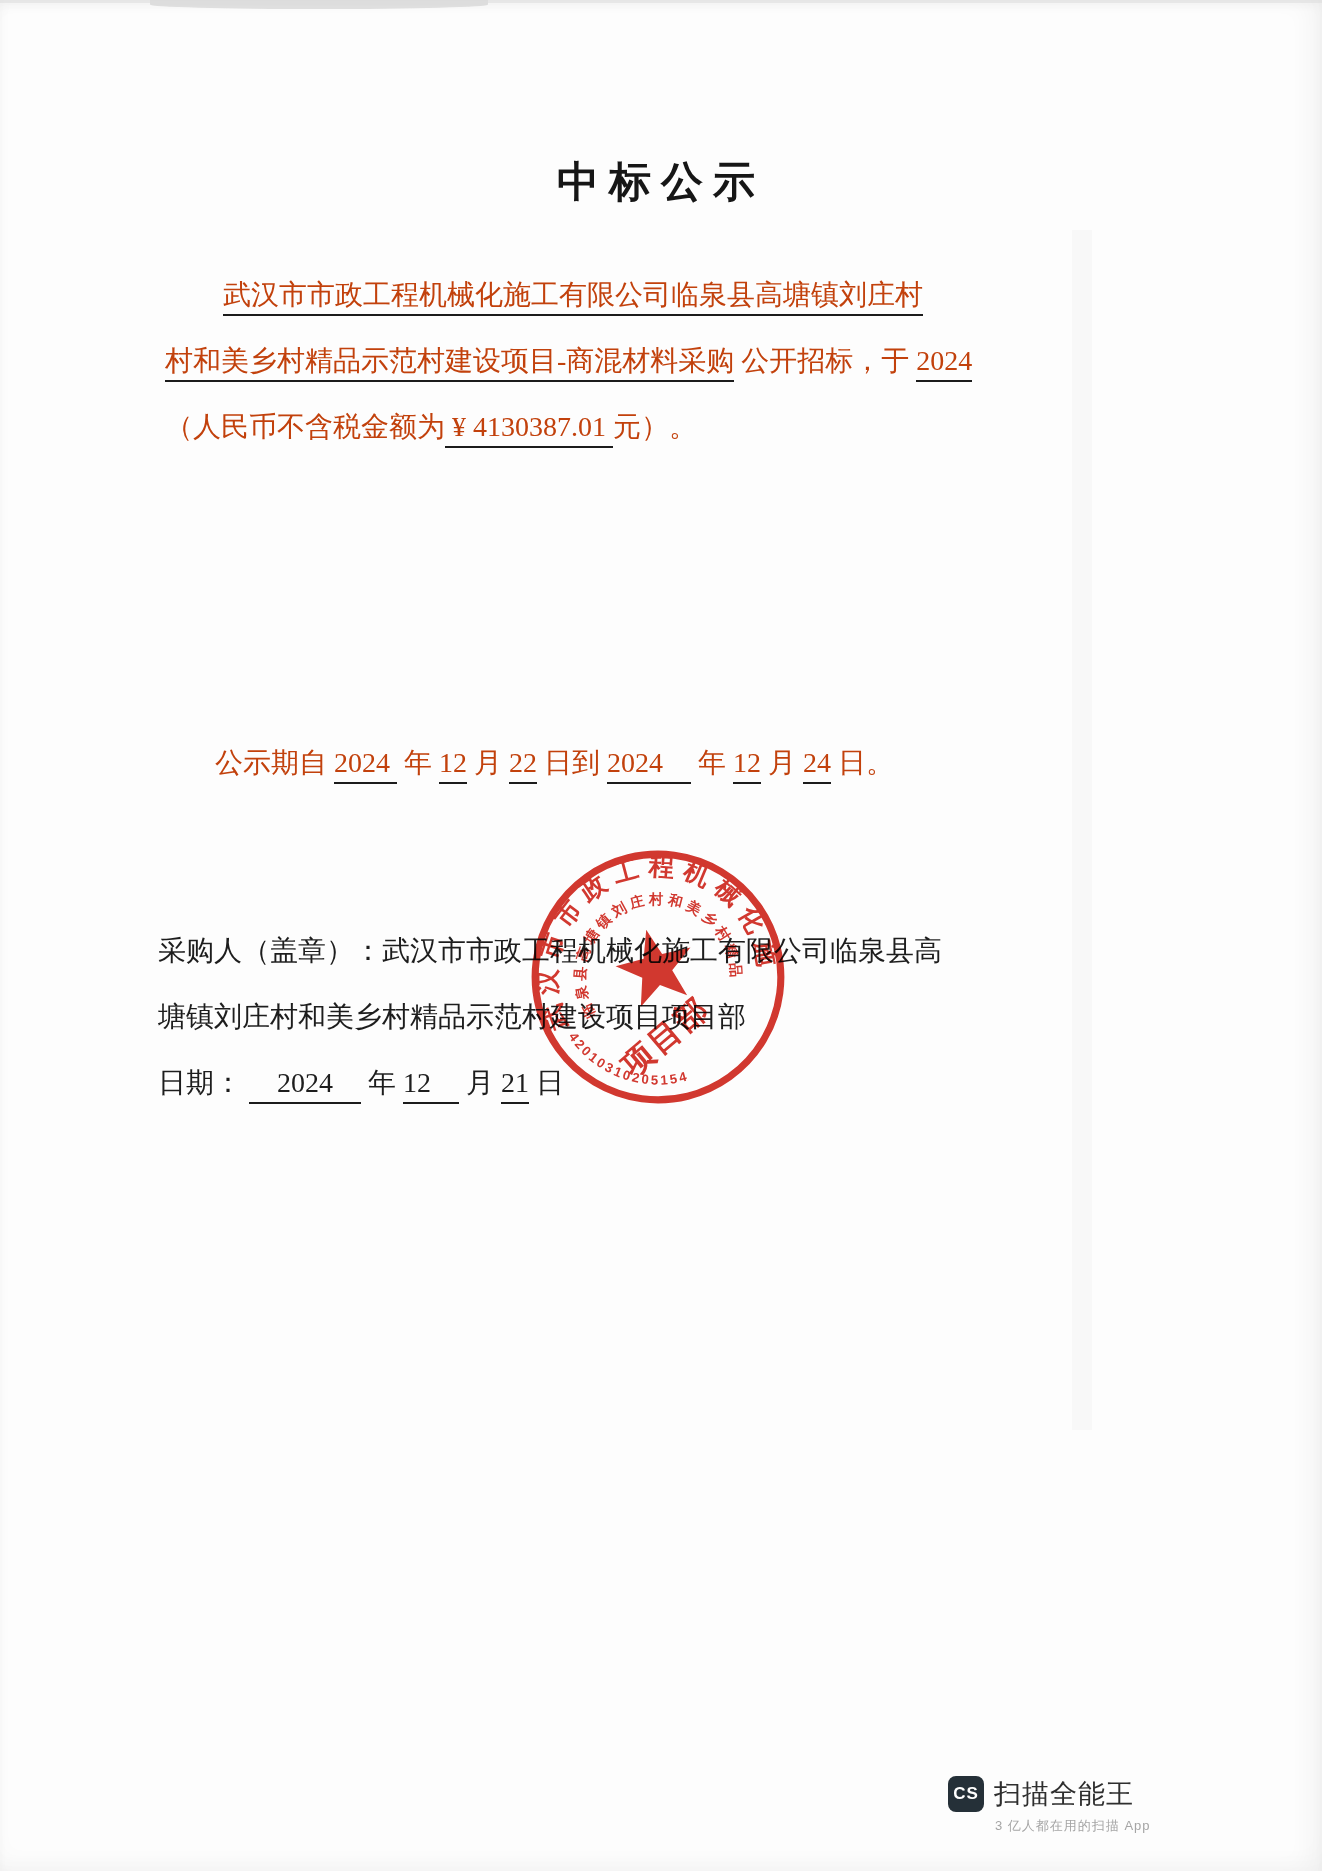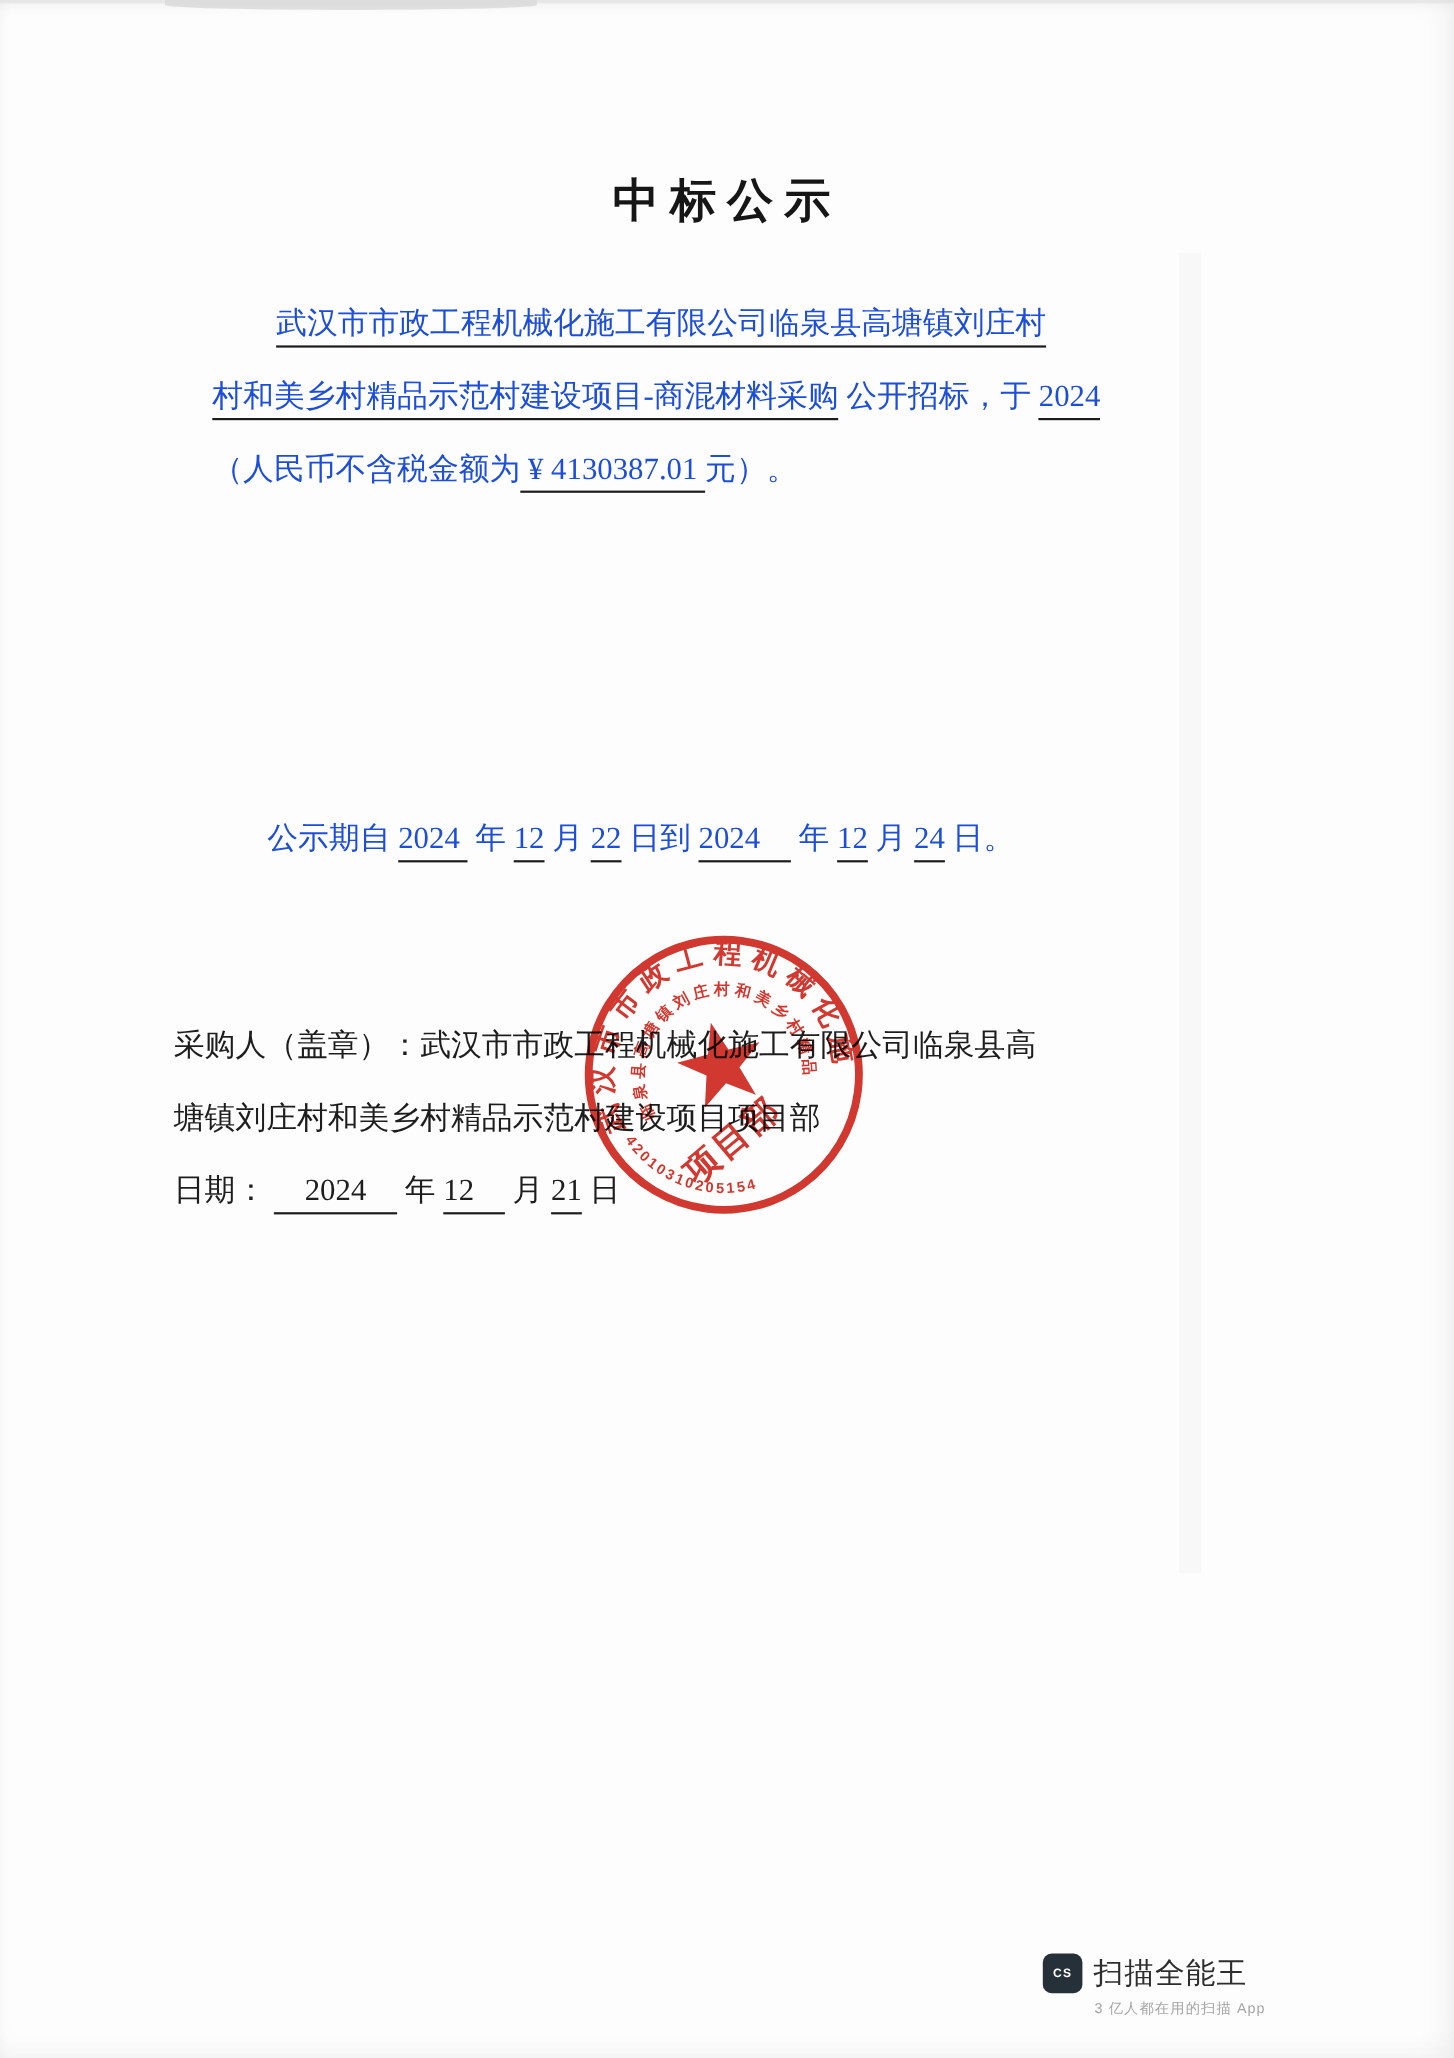--- a/index.html
+++ b/index.html
@@ -16,42 +16,42 @@
   .artifact-top{position:absolute;top:0;left:150px;width:338px;height:9px;background:#c6c6c6;opacity:.5;border-radius:0 0 100% 100%;}
   .artifact-edge{position:absolute;top:0;left:0;width:100%;height:3px;background:#dcdcdc;opacity:.55;}
   .artifact-band{position:absolute;top:230px;left:1072px;width:20px;height:1200px;background:rgba(110,110,110,.03);}
   
   .doc-title{
     position:absolute;top:126px;left:0;width:100%;
     text-align:center;font-size:42px;font-weight:bold;letter-spacing:10px;
     font-family:Liberation Mono, monospace;color:#161616;
   }
   
-  .para{position:absolute;left:165px;width:760px;font-size:28px;color:#1d4ed8;margin-left:28px;}
+  .para{position:absolute;left:165px;width:760px;font-size:28px;color:#c2410c;}
   .para .line{line-height:66px;white-space:pre;}
   .para1{top:262px;}
   .para1 .line:first-child{text-indent:58px;}
   .para2{top:730px;}
   .para2 .line{text-indent:50px;}
   .footer-block{position:absolute;left:158px;top:918px;width:800px;font-size:28px;}
   .footer-block .line{line-height:66px;white-space:pre;}
   .u{border-bottom:2px solid #1c1c1c;padding-bottom:4px;}
   
   .stamp{
     position:absolute;left:524px;top:843px;width:268px;height:268px;
     transform:rotate(-14deg);
     mix-blend-mode:multiply;opacity:.93;
     pointer-events:none;
   }
   .stamp text{font-family:"Liberation Sans","DejaVu Sans",sans-serif;}
   
   .watermark{position:absolute;left:948px;top:1776px;font-family:"Liberation Sans","DejaVu Sans",sans-serif;}
   .wm-row{display:flex;align-items:center;gap:10px;}
   .wm-logo{width:36px;height:36px;border-radius:8px;background:#253038;color:#ffffff;
-    display:flex;align-items:center;justify-content:center;font-size:11px;font-weight:bold;letter-spacing:1px;}
+    display:flex;align-items:center;justify-content:center;font-size:17px;font-weight:bold;letter-spacing:1px;}
   .wm-brand{font-size:27px;font-weight:normal;color:#2e2e2e;letter-spacing:1px;}
   .wm-tagline{margin-top:5px;padding-left:47px;font-size:13px;color:#a5a5a5;letter-spacing:1px;}
 </style>
 </head>
 <body>
 
 <div class="page">
 
   <div class="artifact-top"></div>
   <div class="artifact-edge"></div>

